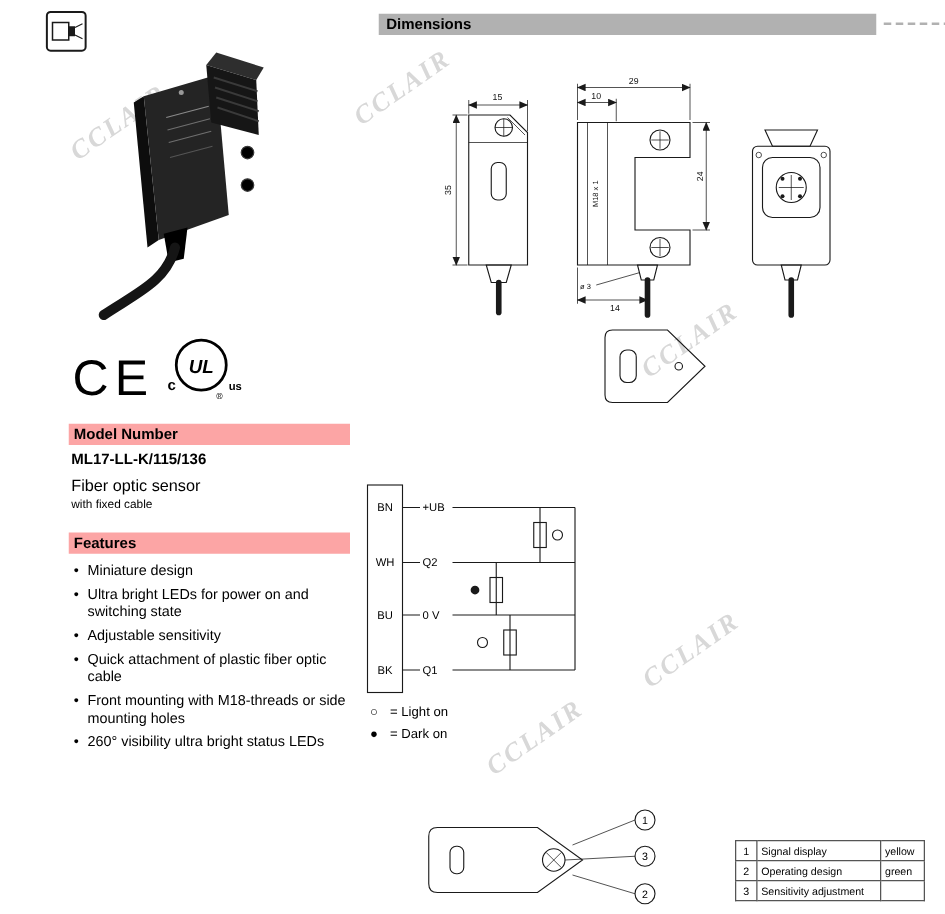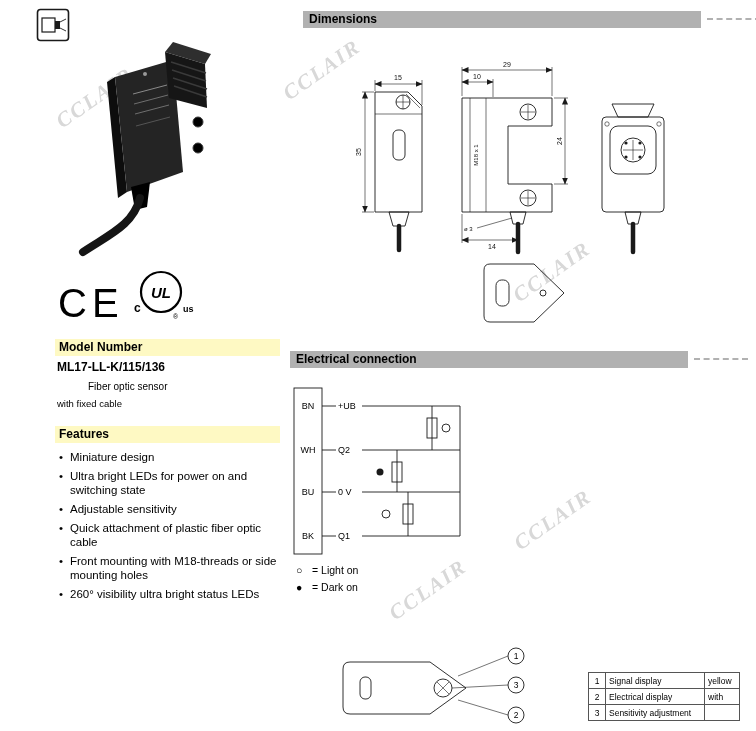--- a/index.html
+++ b/index.html
@@ -18,26 +18,26 @@
   .bar-right { position:absolute; left:290px; width:458px; height:17px; }
   .bar-right .fill {
     position:absolute; left:0; top:0; bottom:0; right:60px;
     background:#b1b1b1; font-weight:bold; font-size:12px; line-height:17px; padding-left:6px;
   }
   .bar-right .dash {
     position:absolute; right:0; top:7px; width:54px; height:0;
     border-top:2px dashed #b1b1b1;
   }
   .bar-left {
-    position:absolute; left:55px; width:225px; height:17px; background:#fef9c3;
+    position:absolute; left:55px; width:225px; height:17px; background:#fca5a5;
     font-weight:bold; font-size:12px; line-height:17px; padding-left:4px; box-sizing:border-box;
   }
   .txt { position:absolute; }
   .model-number { left:57px; top:360px; font-weight:bold; font-size:12px; }
-  .model-type { left:57px; top:381px; font-size:10px;margin-left:31px; }
+  .model-type { left:57px; top:381px; font-size:13px; }
   .model-variant { left:57px; top:398px; font-size:9.5px; }
   .features-list {
     position:absolute; left:57px; top:450px; width:224px;
     margin:0; padding:0; list-style:none; font-size:11.5px; line-height:14px;
   }
   .features-list li { position:relative; padding-left:13px; margin-bottom:5px; }
   .features-list li::before { content:"\2022"; position:absolute; left:2px; }
   .ce-mark { left:58px; top:281px; font-size:40px; letter-spacing:5px; font-weight:400; }
   
   .ln   { stroke:#1a1a1a; stroke-width:0.9; fill:none; }
@@ -210,24 +210,20 @@
       <line class="cable" x1="337" y1="190" x2="337" y2="218"></line>
     </g>
 
     <g>
       <path class="ln" d="M194,230 L238,230 L268,259 L238,288 L194,288 Q188,288 188,282 L188,236 Q188,230 194,230 Z"></path>
       <rect class="ln" x="200" y="246" width="13" height="26" rx="5.5"></rect>
       <circle class="ln" cx="247" cy="259" r="3"></circle>
     </g>
   </svg>
 
-  <div class="bar-right" style="top:351px;">
-    <div class="fill">Electrical connection</div>
-    <div class="dash"></div>
-  </div>
 
   <svg style="position:absolute; left:292px; top:380px;" width="190" height="182" viewBox="0 0 190 182">
     <rect class="ln" x="2" y="8" width="28" height="166"></rect>
 
     <text class="etxt" x="16" y="29" text-anchor="middle">BN</text>
     <text class="etxt" x="16" y="73" text-anchor="middle">WH</text>
     <text class="etxt" x="16" y="115" text-anchor="middle">BU</text>
     <text class="etxt" x="16" y="159" text-anchor="middle">BK</text>
 
     <line class="ln" x1="30" y1="26" x2="44" y2="26"></line>
@@ -288,22 +284,22 @@
 
   <table class="ind-table">
     <tbody>
         <tr>
       <td class="num">1</td>
       <td class="lbl">Signal display</td>
       <td class="val">yellow</td>
     </tr>
     <tr>
       <td class="num">2</td>
-      <td class="lbl">Electrical display</td>
-      <td class="val">with</td>
+      <td class="lbl">Operating design</td>
+      <td class="val">green</td>
     </tr>
     <tr>
       <td class="num">3</td>
       <td class="lbl">Sensitivity adjustment</td>
       <td class="val"></td>
     </tr>
   </tbody>
     </table>
 
 </div>

